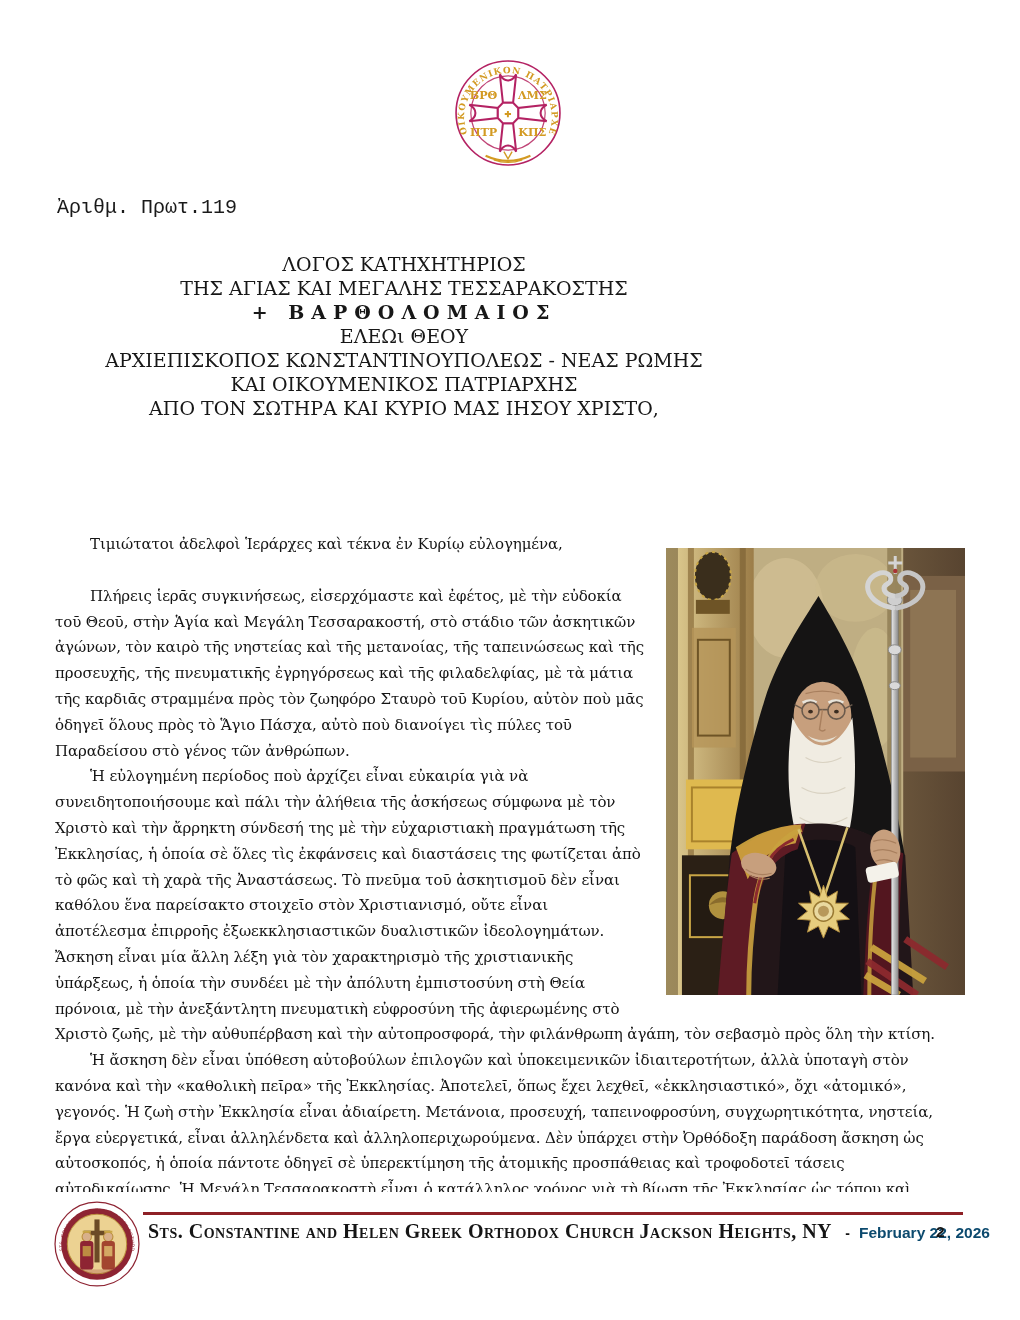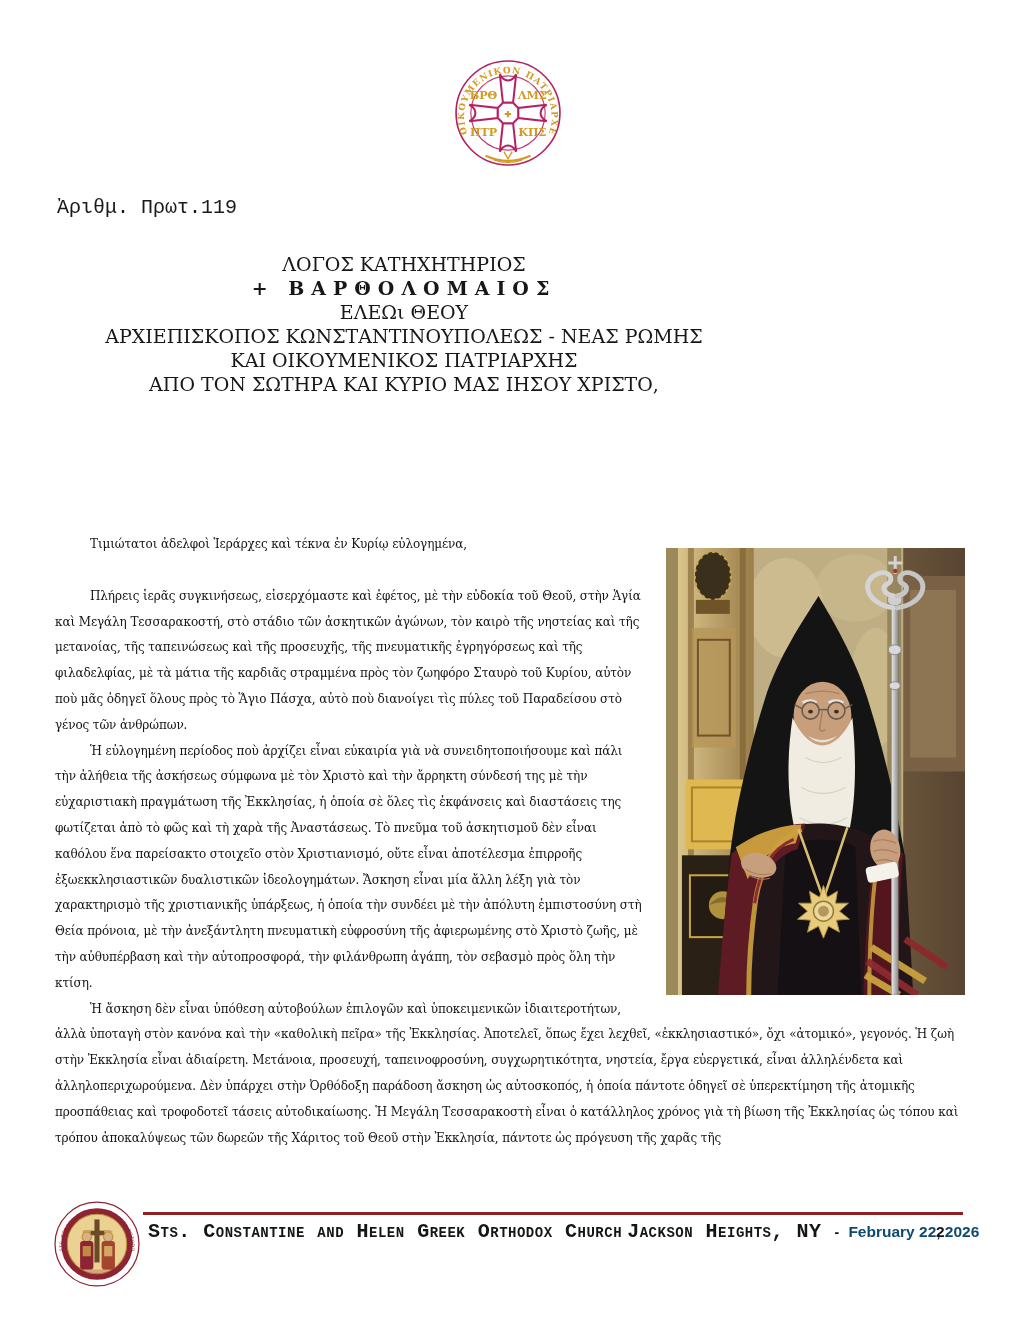--- a/index.html
+++ b/index.html
@@ -13,31 +13,31 @@
   .protocol{position:absolute;left:57px;top:196px;font-size:20px;color:#1a1a1a;font-family:Liberation Mono, monospace;}
 
   
   .title-block{position:absolute;left:0;top:252px;width:808px;text-align:center;
                font-size:19px;line-height:24px;color:#171717;}
   .title-line{white-space:nowrap;}
   .title-line.bold-spaced{font-weight:bold;letter-spacing:7px;}
 
   
   .body-text{position:absolute;left:55px;top:532px;width:910px;height:660px;overflow:hidden;
-             font-size:12px;line-height:25.8px;text-align:left;color:#141414;letter-spacing:-0.1px;}
+             font-size:15px;line-height:25.8px;text-align:left;color:#141414;letter-spacing:-0.1px;}
   .body-text p{margin:0;text-indent:35px;}
   .body-text p.salutation{margin-bottom:26px;}
   .photo{float:right;width:299px;height:447px;margin:16px 0 14px 22px;}
   .photo svg{display:block;width:100%;height:100%;}
 
   
   .footer-logo{position:absolute;left:54px;top:1201px;width:86px;height:86px;}
   .footer-rule{position:absolute;left:143px;top:1212px;width:820px;height:3px;background:#8e2026;}
   .footer-text{position:absolute;left:148px;top:1220px;width:700px;white-space:nowrap;}
-  .church-name,.church-loc{font-family:Liberation Mono, monospace;font-variant:small-caps;
+  .church-name,.church-loc{font-family:Liberation Serif, serif;font-variant:small-caps;
          font-weight:700;font-size:20px;letter-spacing:0.5px;color:#151515;}
   .footer-sep{font-family:"Liberation Sans",sans-serif;font-weight:700;font-size:14px;color:#151515;padding:0 4px 0 8px;}
   .footer-date{font-family:"Liberation Sans",sans-serif;font-weight:700;font-size:15.5px;color:#0c4a6e;}
   .page-number{position:absolute;left:936px;top:1223px;font-family:"Liberation Sans",sans-serif;
          font-weight:700;font-size:15.5px;color:#151515;}
 </style>
 </head>
 <body>
 
 <div class="page">
@@ -71,20 +71,21 @@
         <path d="M40,100 Q54,105 68,100" stroke-width="1.4"></path>
         <path d="M50,92 L54,99 L58,92" stroke-width="1.4"></path>
       </g>
     </svg>
   </div>
 
   <div class="protocol">Ἀριθμ. Πρωτ.119</div>
 
   <div class="title-block">
     <div class="title-line">ΛΟΓΟΣ ΚΑΤΗΧΗΤΗΡΙΟΣ</div>
+    <div class="title-line">ΤΗΣ ΑΓΙΑΣ ΚΑΙ ΜΕΓΑΛΗΣ ΤΕΣΣΑΡΑΚΟΣΤΗΣ</div>
     <div class="title-line bold-spaced">+ ΒΑΡΘΟΛΟΜΑΙΟΣ</div>
     <div class="title-line">ΕΛΕΩι ΘΕΟΥ</div>
     <div class="title-line">ΑΡΧΙΕΠΙΣΚΟΠΟΣ ΚΩΝΣΤΑΝΤΙΝΟΥΠΟΛΕΩΣ - ΝΕΑΣ ΡΩΜΗΣ</div>
     <div class="title-line">ΚΑΙ ΟΙΚΟΥΜΕΝΙΚΟΣ ΠΑΤΡΙΑΡΧΗΣ</div>
     <div class="title-line">ΑΠΟ ΤΟΝ ΣΩΤΗΡΑ ΚΑΙ ΚΥΡΙΟ ΜΑΣ ΙΗΣΟΥ ΧΡΙΣΤΟ,</div>
   </div>
 
   <div class="body-text">
     <div class="photo">
       <svg viewBox="0 0 300 448" xmlns="http://www.w3.org/2000/svg" preserveAspectRatio="none">

